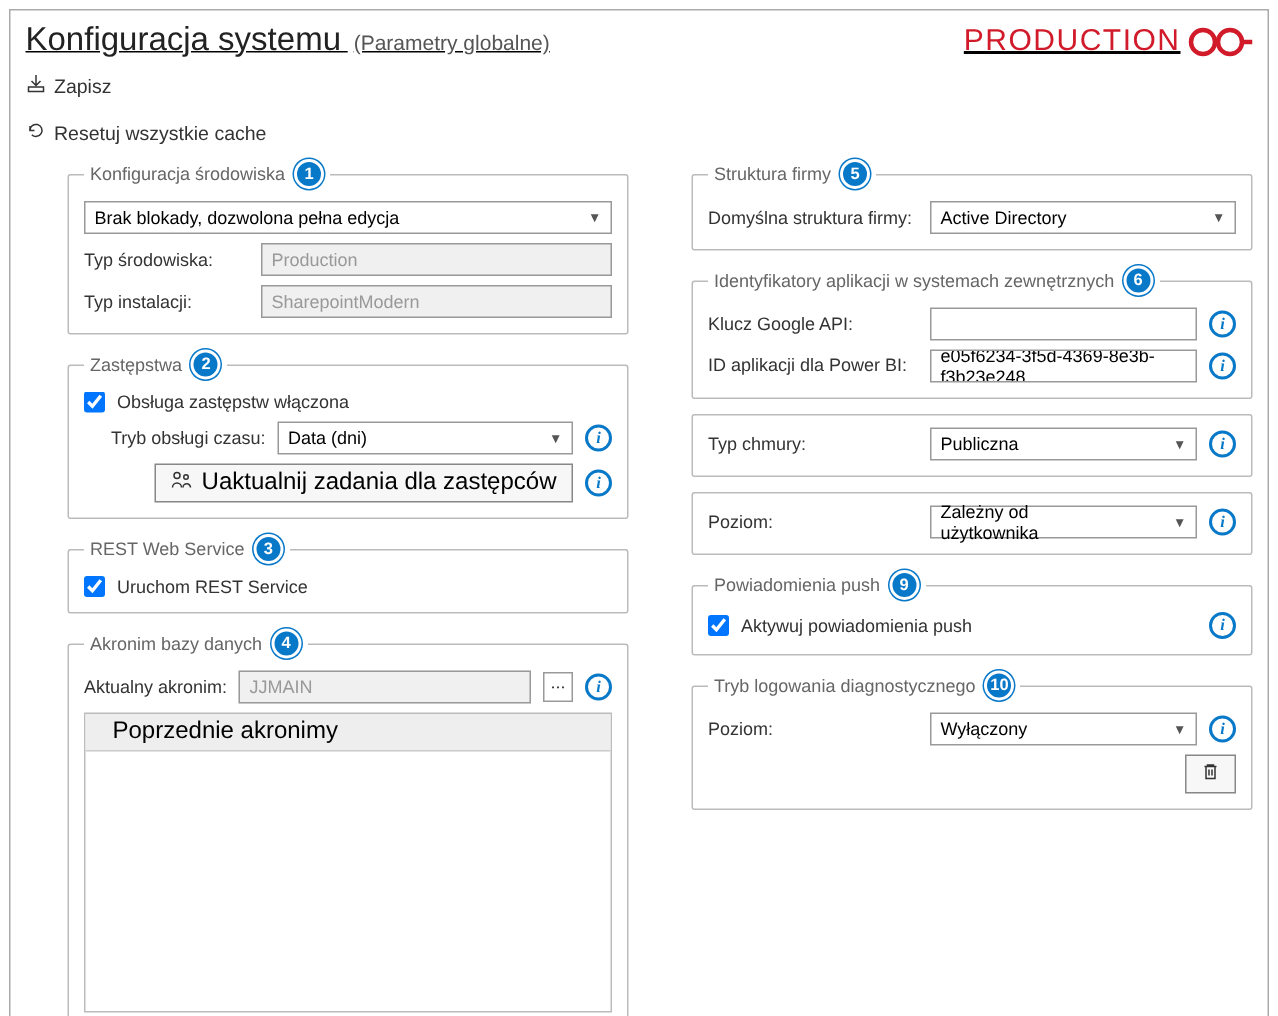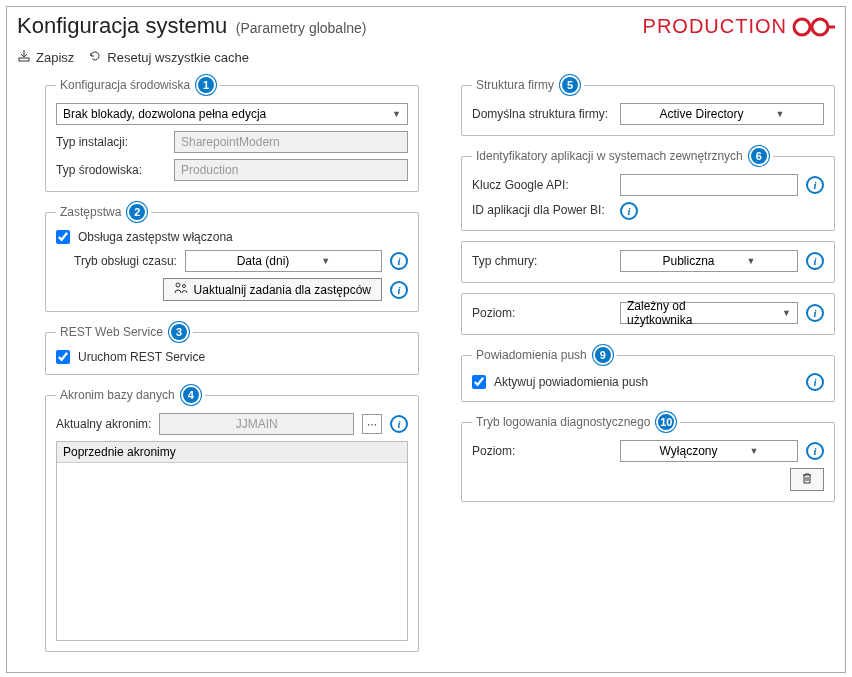--- a/index.html
+++ b/index.html
@@ -1,46 +1,46 @@
 <!DOCTYPE html>
 <html><head>
 <meta charset="utf-8">
 <style>
 * { box-sizing: border-box; margin: 0; padding: 0; font-family: 'Segoe UI', Tahoma, sans-serif; }
 body { background: #fff; padding: 6px; width: 852px; }
 .window { border: 1px solid #aaa; padding: 6px 10px 10px; }
-.header { display: flex; justify-content: space-between; align-items: baseline; margin-bottom: 6px; }
+.header { display: flex; justify-content: space-between; align-items: baseline; margin-bottom: 6px; text-decoration: underline; }
 .title { font-size: 22px; color: #222; }
 .subtitle { font-size: 14px; color: #555; margin-left: 4px; }
 .brand { display: flex; align-items: center; gap: 4px; }
 .brand-text { font-size: 20px; color: #d11a2a; font-weight: 400; letter-spacing: 1px; }
 .brand-icon svg { display: block; }
-.toolbar { display: flex; gap: 14px; padding: 4px 0 8px; font-size: 13px; color: #333; border-bottom: 1px solid transparent; }
+.toolbar { display: flex; gap: 14px; padding: 4px 0 8px; font-size: 13px; color: #333; border-bottom: 1px solid transparent; flex-direction: column; }
 .tool-btn { display: flex; align-items: center; gap: 5px; cursor: pointer; }
 .cols { display: flex; gap: 14px; }
 .col { flex: 1; min-width: 0; margin-left: 28px; }
 fieldset { border: 1px solid #bbb; border-radius: 2px; margin-bottom: 10px; padding: 8px 10px 10px; position: relative; }
 legend { font-size: 12px; color: #666; padding: 0 4px; display: flex; align-items: center; gap: 6px; }
 .badge { display: inline-flex; align-items: center; justify-content: center; width: 20px; height: 20px; border-radius: 50%; background: #0878c8; color: #fff; font-size: 11px; font-weight: 600; border: 2px solid #fff; box-shadow: 0 0 0 1px #0878c8; }
 .row { display: flex; align-items: center; gap: 8px; margin-bottom: 6px; }
 .row:last-child { margin-bottom: 0; }
 .lbl { font-size: 12px; color: #333; white-space: nowrap; }
 .select, .input { flex: 1; height: 22px; border: 1px solid #999; background: #fff; font-size: 12px; padding: 0 6px; display: flex; align-items: center; justify-content: space-between; }
 .select { cursor: pointer; gap: 32px; }
 .input.ro { background: #f0f0f0; color: #999; }
 .caret { font-size: 9px; color: #555; }
 .chk { width: 14px; height: 14px; }
-.btn { border: 1px solid #888; background: #f7f7f7; font-size: 12px; padding: 3px 10px; display: inline-flex; align-items: center; gap: 6px; cursor: pointer; }
+.btn { border: 1px solid #888; background: #f7f7f7; font-size: 16px; padding: 3px 10px; display: inline-flex; align-items: center; gap: 6px; cursor: pointer; }
 .info { width: 18px; height: 18px; border: 2px solid #0878c8; border-radius: 50%; color: #0878c8; font-size: 11px; font-weight: bold; display: inline-flex; align-items: center; justify-content: center; font-style: italic; font-family: Georgia, serif; cursor: pointer; flex-shrink: 0; }
 .elps { width: 20px; height: 20px; border: 1px solid #999; background: #fff; display: flex; align-items: center; justify-content: center; font-size: 10px; cursor: pointer; flex-shrink: 0; }
 .listbox { border: 1px solid #bbb; height: 200px; background: #fff; }
-.list-hdr { background: #eee; border-bottom: 1px solid #ccc; font-size: 12px; padding: 3px 6px; }
+.list-hdr { background: #eee; border-bottom: 1px solid #ccc; font-size: 16px; padding: 3px 18px; }
 .lbl-w1 { width: 110px; }
 .lbl-w2 { width: 140px; }
-.flex1 { flex: 1; justify-content: center; }
+.flex1 { flex: 1; }
 </style>
 </head>
 <body>
 
 <div class="window">
   <div class="header">
     <div>
       <span class="title">Konfiguracja systemu</span>
       <span class="subtitle">(Parametry globalne)</span>
     </div>
@@ -82,29 +82,29 @@
             <span>Konfiguracja środowiska</span>
             <span class="badge">1</span>
           </legend>
         <div class="row">
           <div class="select">
               <span>Brak blokady, dozwolona pełna edycja</span>
               <span class="caret">▼</span>
             </div>
         </div>
         <div class="row">
+          <span class="lbl lbl-w1">Typ środowiska:</span>
+          <div class="input ro">
+              <span>Production</span>
+            </div>
+        </div>
+        <div class="row">
           <span class="lbl lbl-w1">Typ instalacji:</span>
           <div class="input ro">
               <span>SharepointModern</span>
-            </div>
-        </div>
-        <div class="row">
-          <span class="lbl lbl-w1">Typ środowiska:</span>
-          <div class="input ro">
-              <span>Production</span>
             </div>
         </div>
       </fieldset>
 
       <fieldset>
         <legend>
             <span>Zastępstwa</span>
             <span class="badge">2</span>
           </legend>
         <div class="row">
@@ -187,20 +187,23 @@
           </legend>
         <div class="row">
           <span class="lbl lbl-w2">Klucz Google API:</span>
           <div class="input flex1">
               <span></span>
             </div>
           <span class="info">i</span>
         </div>
         <div class="row">
           <span class="lbl lbl-w2" style="white-space:normal;line-height:1.1">ID aplikacji dla Power BI:</span>
+          <div class="input flex1" style="overflow:hidden">
+              <span>e05f6234-3f5d-4369-8e3b-f3b23e248</span>
+            </div>
           <span class="info">i</span>
         </div>
       </fieldset>
 
       <fieldset>
         <div class="row">
           <span class="lbl lbl-w2">Typ chmury:</span>
           <div class="select flex1">
               <span>Publiczna</span>
               <span class="caret">▼</span>

